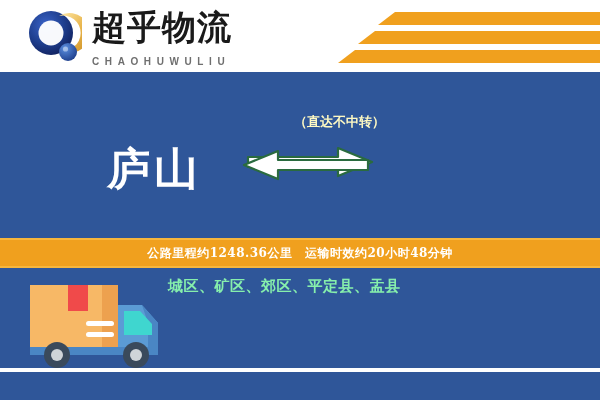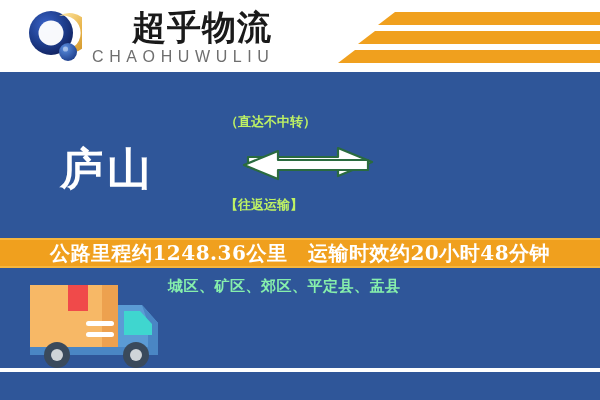--- a/index.html
+++ b/index.html
@@ -36,29 +36,28 @@
     width: 180px;
   }
   #logo-cn {
     font-family: "DejaVu Sans", "Liberation Sans", sans-serif;
     font-size: 34px;
     font-weight: bold;
     color: #1a1a1a;
     letter-spacing: 1px;
     line-height: 38px;
     white-space: nowrap;
-    margin-left: 40px;
   }
   #logo-en {
     font-family: "Liberation Sans", sans-serif;
-    font-size: 16px;
-    font-weight: normal;
+    font-size: 10px;
+    font-weight: bold;
     color: #6f6f6f;
     letter-spacing: 5.6px;
-    margin-top: 2px;
+    margin-top: 10px;
     white-space: nowrap;
   }
   .stripe {
     position: absolute;
     height: 13px;
     background: #f0a01e;
     right: 0;
   }
   #stripe-1 { top: 12px; left: 378px; clip-path: polygon(17px 0, 100% 0, 100% 100%, 0 100%); }
   #stripe-2 { top: 31px; left: 358px; clip-path: polygon(17px 0, 100% 0, 100% 100%, 0 100%); }
@@ -80,37 +79,38 @@
   }
   .city {
     position: absolute;
     top: 28px;
     font-family: "DejaVu Serif", "Liberation Serif", serif;
     font-size: 44px;
     font-weight: bold;
     color: #ffffff;
     letter-spacing: 3px;
     white-space: nowrap;
+    margin-left: 47px;
   }
   #city-origin { left: 60px; }
   #city-dest   { left: 390px; }
 
   #mid {
     position: absolute;
     left: 225px; top: 0;
     width: 160px; height: 110px;
   }
   #mid-top, #mid-bottom {
     position: absolute;
     width: 160px;
-    text-align: left;
+    text-align: right;
     font-family: "DejaVu Sans", "Liberation Sans", sans-serif;
     font-size: 13px;
     font-weight: bold;
-    color: #bef264;
+    color: #fef9c3;
     white-space: nowrap;
   }
   #mid-top { top: 1px; }
   #mid-bottom { top: 84px; }
   #arrows {
     position: absolute;
     left: -5px; top: 28px;
     width: 170px; height: 46px;
   }
 
@@ -122,21 +122,21 @@
     background: #f0a01e;
     border-top: 2px solid #f7b63c;
     border-bottom: 2px solid #f7b63c;
     box-sizing: border-box;
     display: flex;
     align-items: center;
     justify-content: center;
   }
   #infobar-text {
     font-family: "DejaVu Serif", "Liberation Serif", serif;
-    font-size: 20px;
+    font-size: 12px;
     font-weight: bold;
     color: #ffffff;
     letter-spacing: 0.5px;
     white-space: nowrap;
   }
 
   
   #districts {
     position: absolute;
     left: 168px; top: 205px;
@@ -214,21 +214,20 @@
 
         <div id="arrows">
           <svg width="170" height="46" viewBox="0 0 170 46">
 
             <path d="M28 17 L118 17 L118 8 L152 22 L118 36 L118 27 L28 27 Z" fill="#ffffff" stroke="#2a6b3f" stroke-width="2.2" stroke-linejoin="round"></path>
 
             <path d="M58 20 L58 11 L24 25 L58 39 L58 30 L148 30 L148 20 Z" fill="#ffffff" stroke="#2a6b3f" stroke-width="2.2" stroke-linejoin="round"></path>
           </svg>
         </div>
 
-        <div id="mid-bottom">【往返运输】</div>
       </div>
 
     </div>
 
     <div id="infobar">
       <span id="infobar-text">公路里程约1248.36公里　运输时效约20小时48分钟</span>
     </div>
 
     <div id="districts">城区、矿区、郊区、平定县、盂县</div>
 

